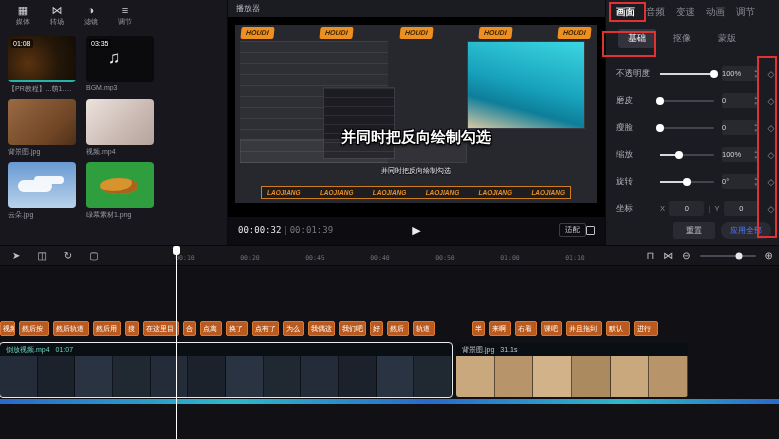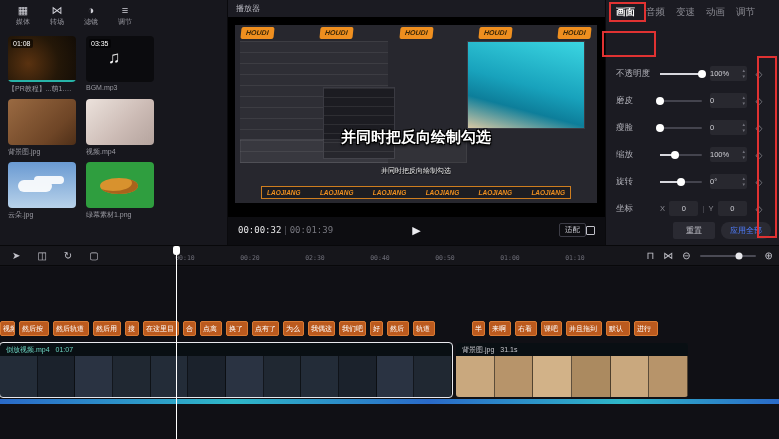--- a/index.html
+++ b/index.html
@@ -59,21 +59,21 @@
   .fs-icon{width:9px;height:9px;border:1px solid #c0c0c8;border-radius:1px;cursor:pointer}
 
   
   .props{position:absolute;left:605px;top:0;width:174px;height:245px;background:#1b1b22;border-left:1px solid #0a0a0d}
   .props-tabs{display:flex;padding:6px 0 0 10px}
   .ptab{font-size:9.5px;color:#8a8a92;margin-right:11px;cursor:pointer}
   .ptab.active{color:#fff;font-weight:bold}
   .props-subtabs{display:flex;gap:7px;padding:10px 0 0 12px}
   .stab{font-size:9px;color:#8a8a92;padding:3px 10px;border-radius:3px;cursor:pointer}
   .stab.active{background:#33333d;color:#fff}
-  .prop-rows{position:absolute;left:10px;right:12px;top:60px}
+  .prop-rows{position:absolute;left:10px;right:0;top:60px}
   .prow{display:flex;align-items:center;height:27px}
   .plabel{width:44px;font-size:8.5px;color:#b0b0b8;flex:none}
   .slider{flex:1;height:2px;background:#44444e;border-radius:1px;position:relative;margin-right:8px;cursor:pointer}
   .sfill{position:absolute;left:0;top:0;bottom:0;background:#d8d8de}
   .sknob{position:absolute;top:50%;width:8px;height:8px;border-radius:50%;background:#fff;transform:translate(-50%,-50%);cursor:pointer}
   .valbox{width:37px;height:15px;background:#28282f;border-radius:2px;position:relative;display:flex;align-items:center;justify-content:flex-start;margin-right:4px;flex:none;cursor:text}
   .vtext{font-size:7.5px;color:#d0d0d6}
   .steppers{position:absolute;right:2px;top:1px;font-size:5px;line-height:6px;color:#73737d;text-align:center;cursor:pointer}
   .kf{width:16px;text-align:center;color:#8e8e96;font-size:9px;flex:none;cursor:pointer}
   .coordwrap{flex:1;display:flex;align-items:center;gap:4px;margin-right:4px}
@@ -228,20 +228,25 @@
   </div>
 
   <div class="props">
     <div class="props-tabs">
         <div class="ptab active">画面</div>
         <div class="ptab">音频</div>
         <div class="ptab">变速</div>
         <div class="ptab">动画</div>
         <div class="ptab">调节</div>
       </div>
+    <div class="props-subtabs">
+        <div class="stab active">基础</div>
+        <div class="stab">抠像</div>
+        <div class="stab">蒙版</div>
+      </div>
     <div class="prop-rows">
         <div class="prow">
           <div class="plabel">不透明度</div>
           <div class="slider">
             <div class="sfill" style="width: 100%;"></div>
             <div class="sknob" style="left: 100%;"></div>
           </div>
           <div class="valbox">
             <span class="vtext">100%</span>
             <span class="steppers">▴<br>▾</span>
@@ -315,21 +320,21 @@
   </div>
 
   <div class="ann ann-tab"></div>
   <div class="ann ann-subtab"></div>
   <div class="ann ann-kf"></div>
 
   <div class="tl-toolbar">
     <div class="ruler">
         <div class="tick" style="left: 185px;">00:10</div>
         <div class="tick" style="left: 250px;">00:20</div>
-        <div class="tick" style="left: 315px;">02:30</div>
+        <div class="tick" style="left: 315px;">00:45</div>
         <div class="tick" style="left: 380px;">00:40</div>
         <div class="tick" style="left: 445px;">00:50</div>
         <div class="tick" style="left: 510px;">01:00</div>
         <div class="tick" style="left: 575px; margin-top: 19px;">01:10</div>
       </div>
     <div class="tlt-left">
         <span class="tl-icon">➤</span>
         <span class="tl-icon">◫</span>
         <span class="tl-icon">↻</span>
         <span class="tl-icon">▢</span>

